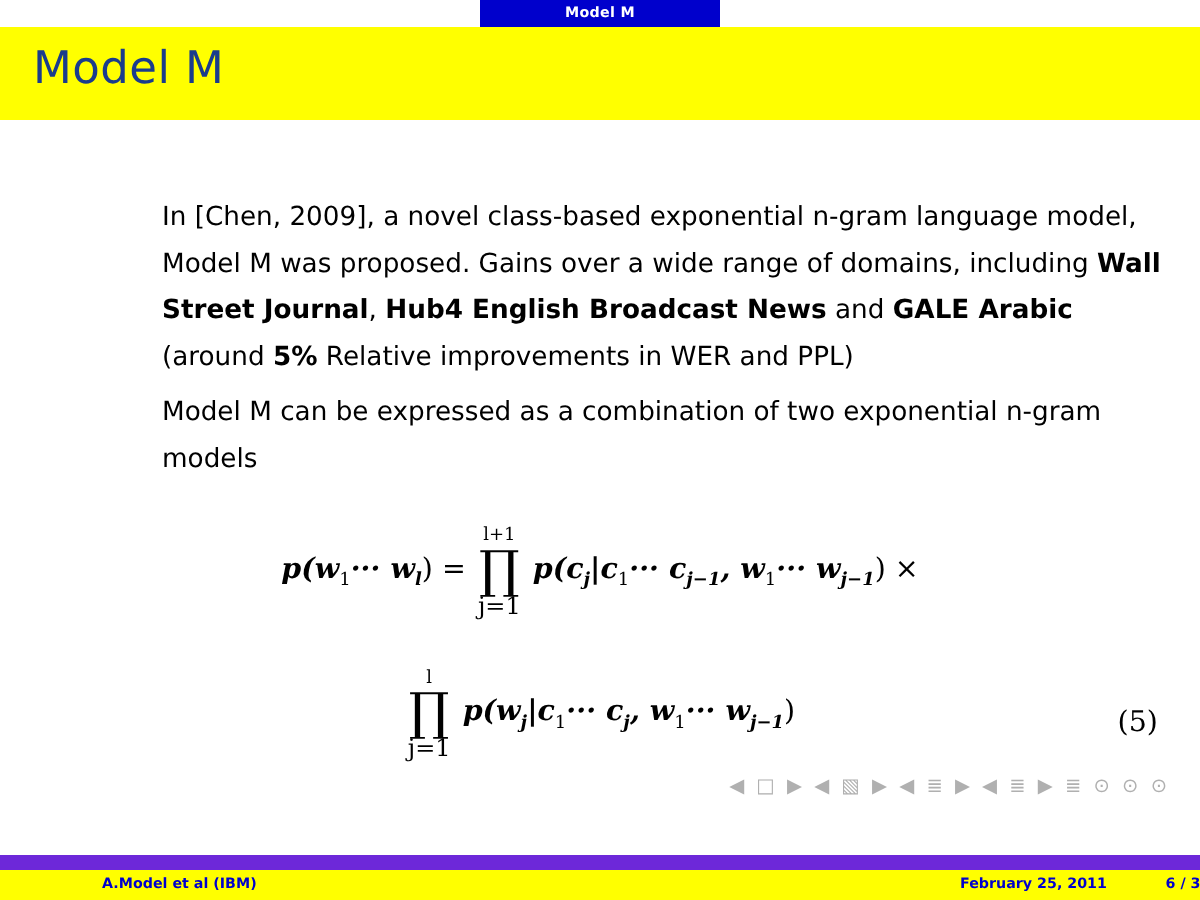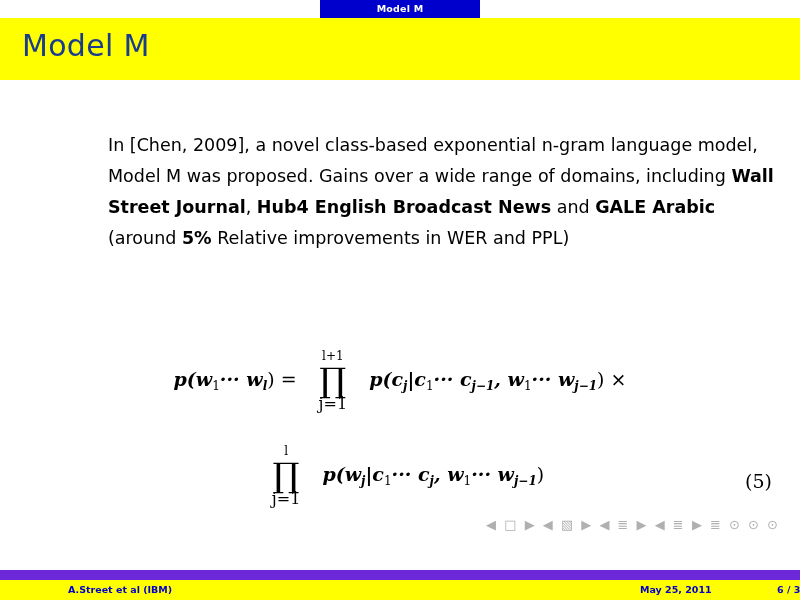--- a/index.html
+++ b/index.html
@@ -96,21 +96,21 @@
     top: 365px;
     text-align: center;
     font-size: 19px;
   }
   .mi { font-style: italic; font-family: "DejaVu Serif", serif; font-weight: bold; }
   .mo { font-family: "DejaVu Serif", serif; }
   .bigop {
     display: inline-block;
     position: relative;
     vertical-align: middle;
-    margin: 0 16px;
+    margin: 0 2px;
   }
   .bigop .op {
     font-size: 34px;
     line-height: 34px;
     font-family: "DejaVu Serif", serif;
     display: block;
   }
   .bigop .sup {
     font-size: 12px;
     line-height: 13px;
@@ -177,20 +177,21 @@
   <div class="titlebar">
     <div class="title-text">Model M</div>
   </div>
 
   <div class="content">
 
     <div class="para p1">
       <span>In [Chen, 2009], a novel class-based exponential n-gram language model, Model M was proposed. Gains over a wide range of domains, including </span><span class="bold">Wall Street Journal</span><span>, </span><span class="bold">Hub4 English Broadcast News</span><span> and </span><span class="bold">GALE Arabic</span><span> (around </span><span class="bold">5%</span><span> Relative improvements in WER and PPL)</span>
     </div>
 
+    <div class="para p2">Model M can be expressed as a combination of two exponential n-gram models</div>
 
     <div class="math math-line1">
       <span class="mi">p(w</span><span class="sub-s">1</span><span class="mi">··· w</span><span class="sub-s mi">l</span><span class="mo">) =</span>
       <span class="bigop">
         <span class="sup">l+1</span>
         <span class="op">∏</span>
         <span class="sub">j=1</span>
       </span>
       <span class="mi">p(c</span><span class="sub-s mi">j</span><span class="mi">|c</span><span class="sub-s">1</span><span class="mi">··· c</span><span class="sub-s mi">j−1</span><span class="mi">, w</span><span class="sub-s">1</span><span class="mi">··· w</span><span class="sub-s mi">j−1</span><span class="mo">) ×</span>
     </div>
@@ -203,18 +204,18 @@
       </span>
       <span class="mi">p(w</span><span class="sub-s mi">j</span><span class="mi">|c</span><span class="sub-s">1</span><span class="mi">··· c</span><span class="sub-s mi">j</span><span class="mi">, w</span><span class="sub-s">1</span><span class="mi">··· w</span><span class="sub-s mi">j−1</span><span class="mo">)</span>
     </div>
 
     <div class="eqnum">(5)</div>
 
     <div class="navdots">◀ □ ▶  ◀ ▧ ▶  ◀ ≣ ▶  ◀ ≣ ▶    ≣    ⊙ ⊙ ⊙</div>
   </div>
 
   <div class="footer">
-    <div class="seg seg-author">A.Street et al  (IBM)</div>
-    <div class="seg seg-date">May 25, 2011</div>
+    <div class="seg seg-author">A.Model et al  (IBM)</div>
+    <div class="seg seg-date">February 25, 2011</div>
     <div class="seg seg-page">6 / 32</div>
   </div>
 
 </div>
 
 </body></html>

